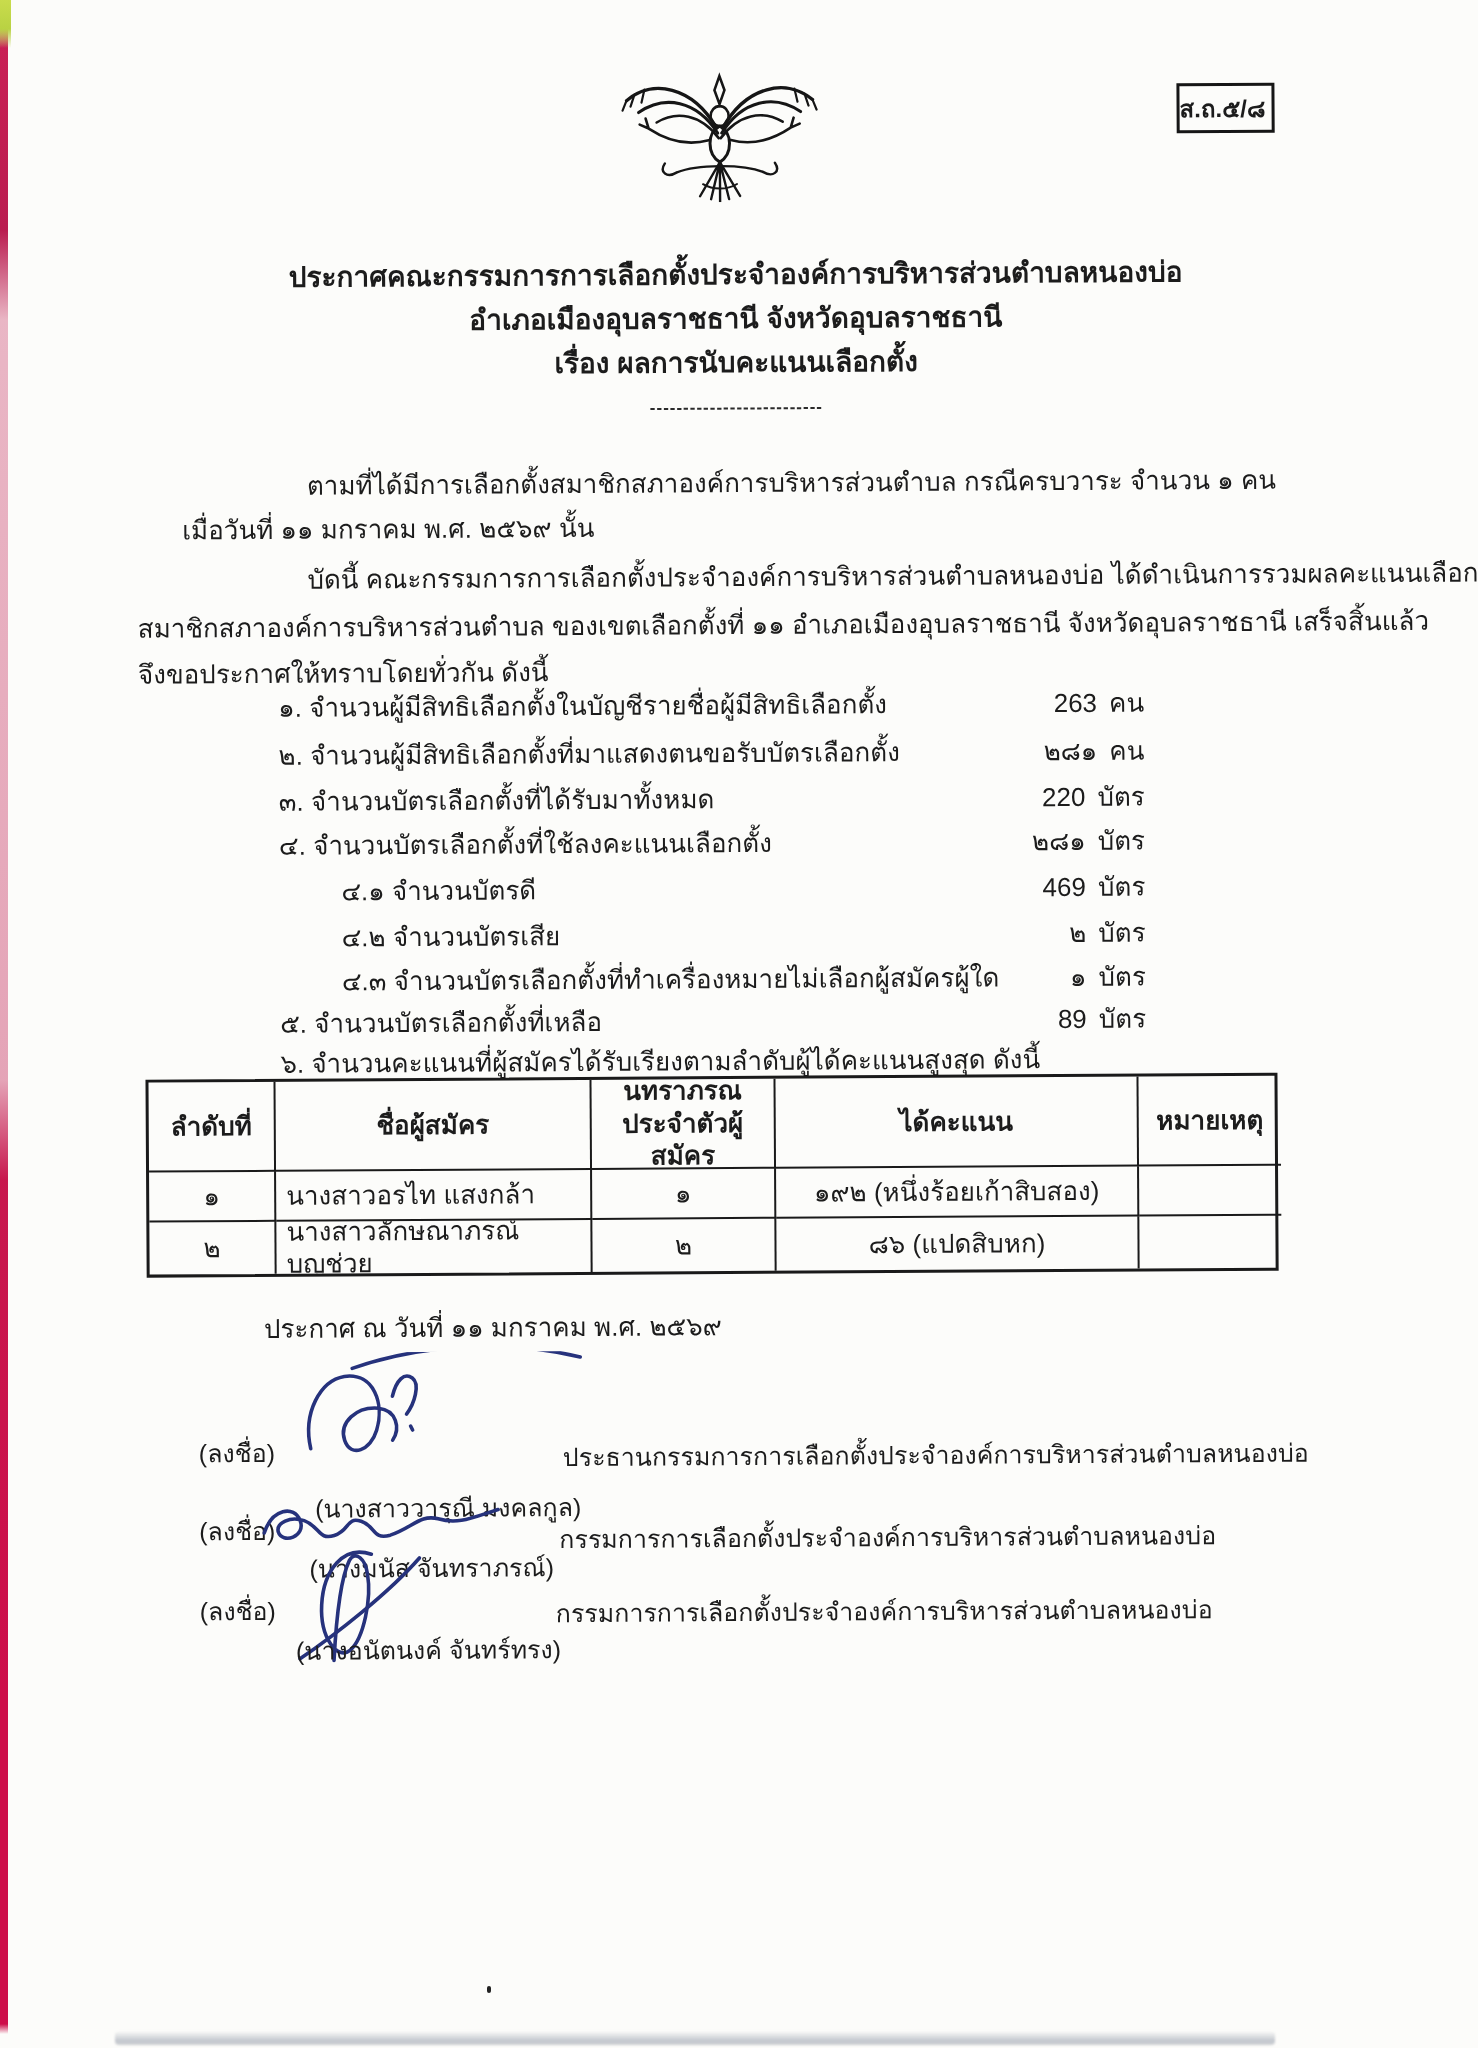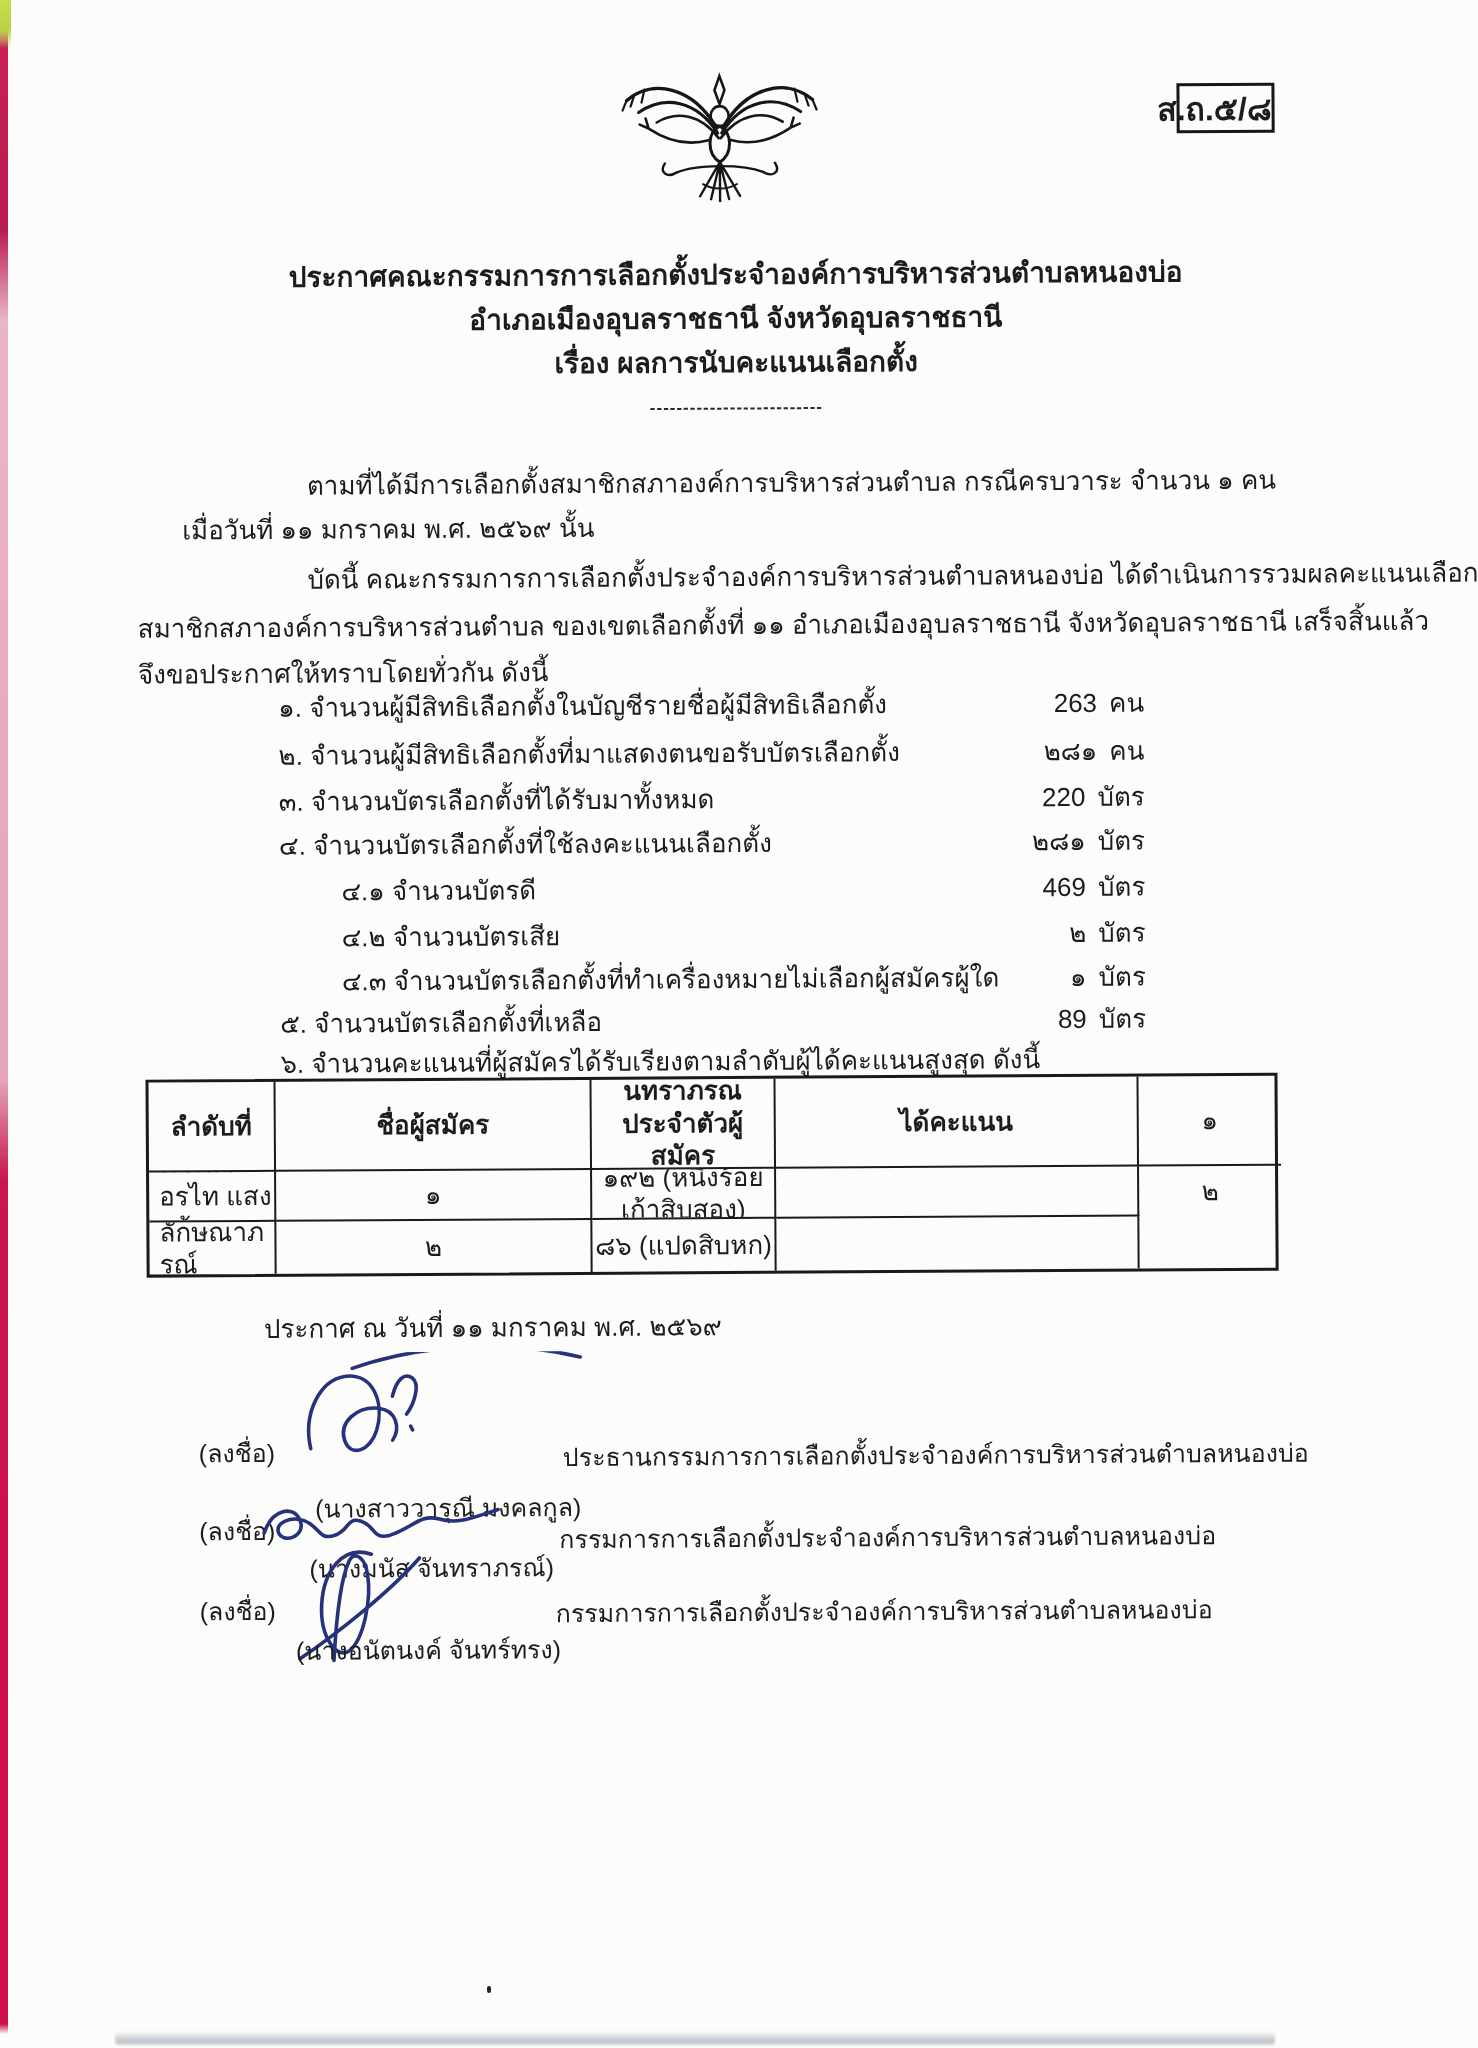--- a/index.html
+++ b/index.html
@@ -32,22 +32,22 @@
     position:absolute; left:115px; top:2031px; width:1160px; height:14px;
     background:linear-gradient(to bottom, rgba(150,158,170,0), rgba(148,156,170,.55) 70%, rgba(120,128,142,.35));
     border-radius:4px; filter:blur(1px);
   }
   .dust{position:absolute; left:487px; top:1986px; width:4px; height:7px; background:#222; border-radius:2px;}
   .sheet{position:absolute; left:0; top:0; width:1478px; height:2048px;
     transform:rotate(-0.35deg); transform-origin:740px 1000px;}
   
   .code-box{
     position:absolute; left:1182px; top:86px; width:92px; height:44px;
-    border:3px solid #161616; display:flex; align-items:center; justify-content:flex-end;
-    font-weight:bold; font-size:32px;
+    border:3px solid #161616; display:flex; align-items:center; justify-content:flex-start;
+    font-weight:bold; font-size:24px;
   }
   
   .emblem{position:absolute; left:620px; top:70px; width:210px; height:134px;}
   
   .title{left:100px; width:1280px; text-align:center; font-weight:bold; font-size:28px;}
   .divider{left:100px; width:1280px; text-align:center; font-weight:bold; font-size:17px; letter-spacing:1px; color:#2a2a2a;}
   .body-line{font-size:26px;}
   
   .stat{position:absolute; left:280px; width:866px; display:flex; justify-content:space-between; font-size:26px;}
   .stat .s-label{white-space:nowrap;}
@@ -169,20 +169,21 @@
     </div>
 
     <div class="tbl">
       <div class="hdr">ลำดับที่</div>
       <div class="hdr">ชื่อผู้สมัคร</div>
       <div class="hdr">
         <div>นทราภรณ</div>
         <div>ประจำตัวผู้สมัคร</div>
       </div>
       <div class="hdr">ได้คะแนน</div>
+      <div class="hdr">หมายเหตุ</div>
 
       <div>๑</div>
       <div class="cell-name">นางสาวอรไท แสงกล้า</div>
       <div>๑</div>
       <div>๑๙๒ (หนึ่งร้อยเก้าสิบสอง)</div>
       <div></div>
 
       <div class="last-row">๒</div>
       <div class="cell-name last-row">นางสาวลักษณาภรณ์ บุญช่วย</div>
       <div class="last-row">๒</div>

